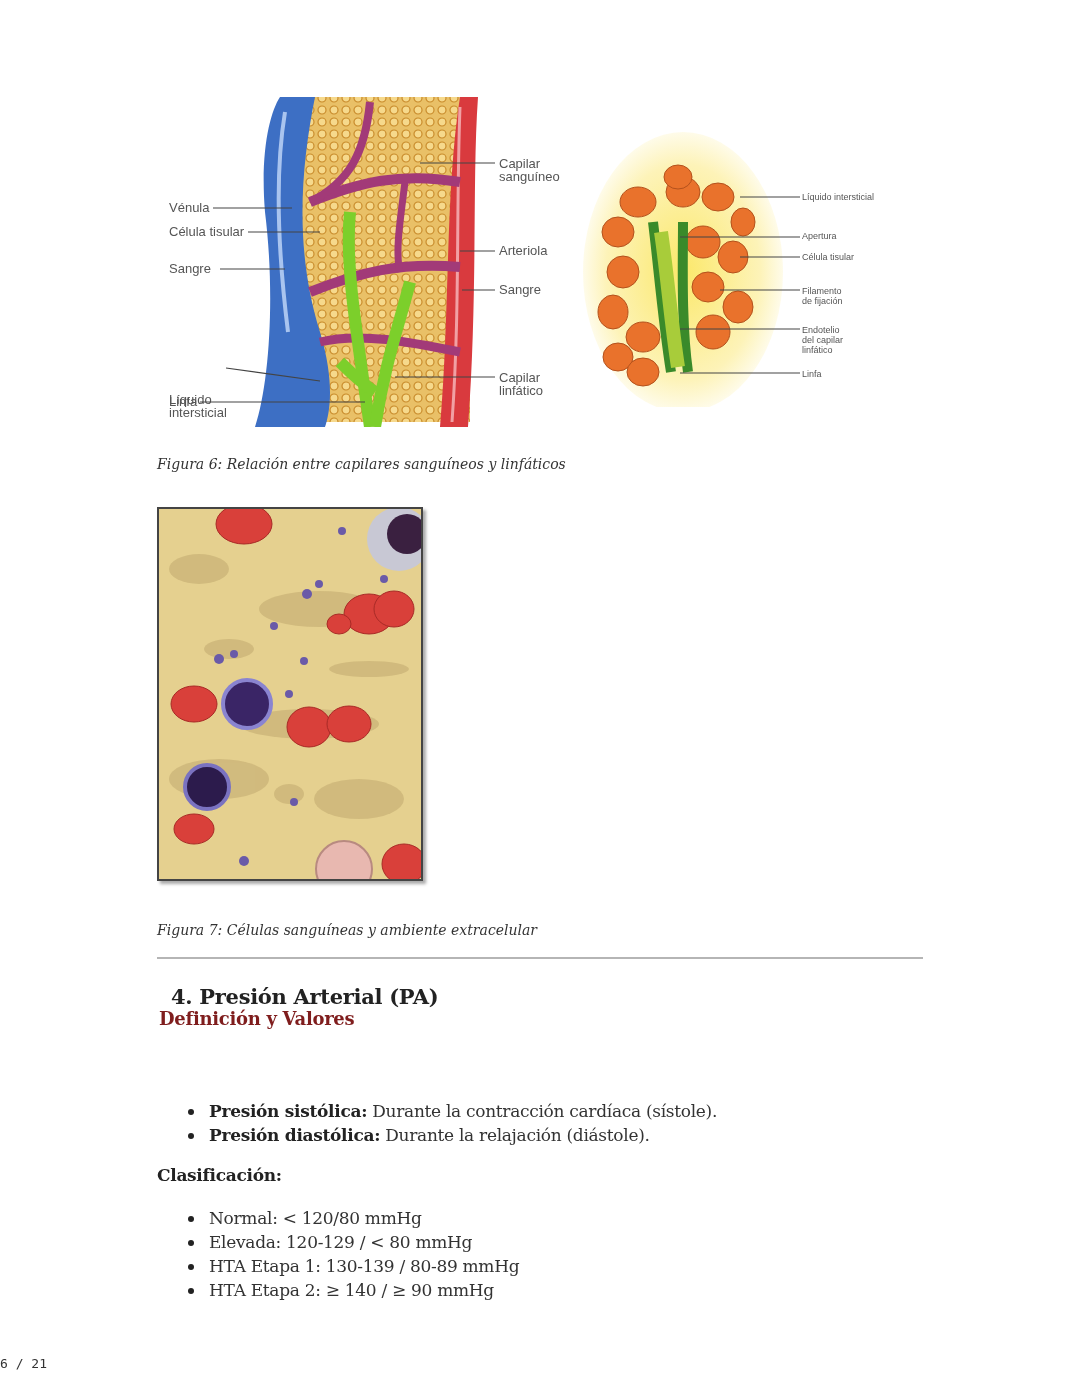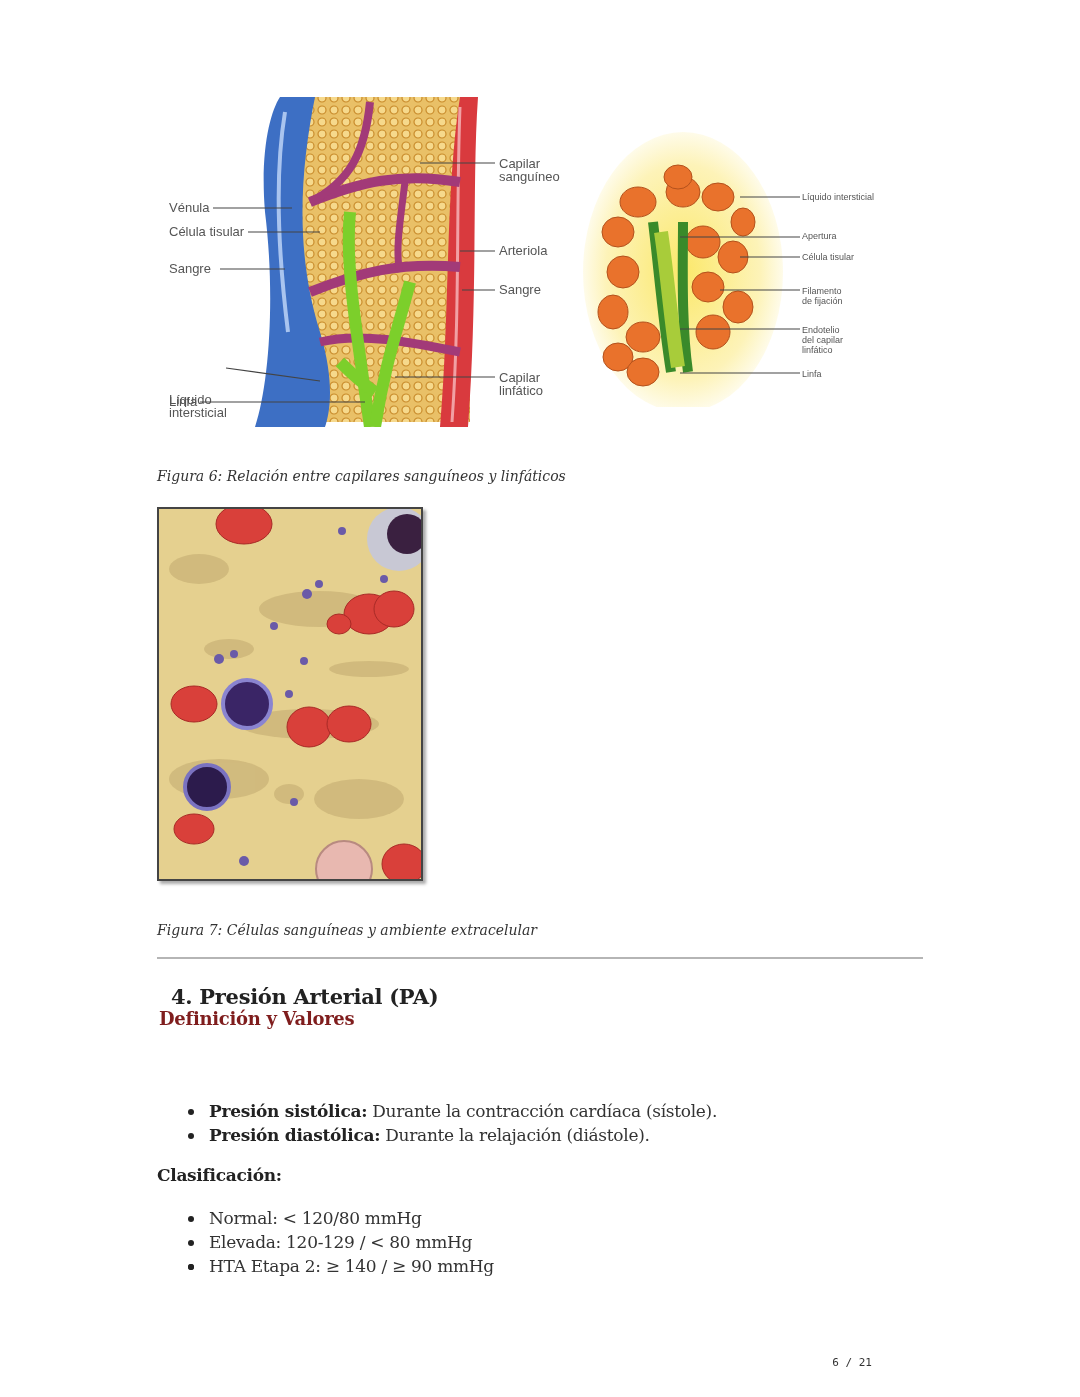--- a/index.html
+++ b/index.html
@@ -11,21 +11,21 @@
     .caption { position: absolute; left: 157px; font-style: italic; font-size: 14px; color: #333; font-family: "DejaVu Serif", serif; }
     .rule { position: absolute; left: 157px; width: 766px; top: 957px; height: 2px; background: #b5b5b5; }
     h2.section { position: absolute; left: 159px; top: 972px; margin: 12px; font-size: 21px; font-weight: bold; color: #222; font-family: "DejaVu Serif", serif; letter-spacing: -0.3px; }
     h3.sub { position: absolute; left: 159px; top: 1008px; margin: 0; font-size: 18px; font-weight: bold; color: #7f1d1d; font-family: "DejaVu Serif", serif; letter-spacing: -0.3px; }
     .para { position: absolute; left: 157px; top: 1035px; width: 740px; margin: 0; font-size: 17px; line-height: 24px; color: #333; letter-spacing: -0.3px; }
     ul.list { position: absolute; left: 157px; margin: 0; padding: 0; list-style: none; }
     ul.list li { position: relative; padding-left: 52px; font-size: 17px; line-height: 24px; color: #333; letter-spacing: -0.3px; }
     ul.list li .bullet { position: absolute; left: 31px; top: 10px; width: 6px; height: 6px; border-radius: 50%; background: #222; }
     .bold { font-weight: bold; color: #222; }
     .classif { position: absolute; left: 157px; top: 1165px; margin: 0; font-size: 17px; font-weight: bold; color: #222; letter-spacing: -0.3px; }
-    .pagenum { position: absolute; top: 1356px; left: 0; width: 872px; text-align: right; font-family: "DejaVu Sans Mono", monospace; font-size: 11px; color: #333; }
+    .pagenum { position: absolute; top: 1356px; left: 0; width: 872px; text-align: left; font-family: "DejaVu Sans Mono", monospace; font-size: 13px; color: #333; }
   </style>
 </head>
 <body>
 
 <div class="page">
 
   <div class="fig" style="left:160px; top:92px; width:415px; height:335px;">
     <svg width="415" height="335" viewBox="0 0 415 335">
       <defs>
         <pattern id="cells" width="12" height="12" patternUnits="userSpaceOnUse">
@@ -120,21 +120,21 @@
       <line x1="395" y1="377" x2="495" y2="377"></line>
       <line x1="740" y1="197" x2="800" y2="197"></line>
       <line x1="680" y1="237" x2="800" y2="237"></line>
       <line x1="740" y1="257" x2="800" y2="257"></line>
       <line x1="720" y1="290" x2="800" y2="290"></line>
       <line x1="680" y1="329" x2="800" y2="329"></line>
       <line x1="680" y1="373" x2="800" y2="373"></line>
     </g>
   </svg>
 
-  <div class="caption" style="top:468px;">Figura 6: Relación entre capilares sanguíneos y linfáticos</div>
+  <div class="caption" style="top:456px;">Figura 6: Relación entre capilares sanguíneos y linfáticos</div>
 
   <div class="fig" style="left:157px; top:507px; width:262px; height:370px; border:2px solid #444; box-shadow: 3px 3px 3px #aaa; background:#e8d59a; overflow:hidden;">
     <svg width="262" height="370" viewBox="0 0 262 370">
       <rect width="262" height="370" fill="#e5d08f"></rect>
       <g fill="#c9b276" opacity="0.7">
         <ellipse cx="40" cy="60" rx="30" ry="15"></ellipse>
           <ellipse cx="160" cy="100" rx="60" ry="18"></ellipse>
         <ellipse cx="70" cy="140" rx="25" ry="10"></ellipse>
           <ellipse cx="210" cy="160" rx="40" ry="8"></ellipse>
         <ellipse cx="60" cy="270" rx="50" ry="20"></ellipse>
@@ -190,18 +190,18 @@
       <span class="bullet"></span>
       <span class="bold">Presión diastólica:</span><span> Durante la relajación (diástole).</span>
     </li>
   </ul>
 
   <p class="classif">Clasificación:</p>
 
   <ul class="list" style="top:1206px;">
     <li><span class="bullet"></span><span>Normal: &lt; 120/80 mmHg</span></li>
     <li><span class="bullet"></span><span>Elevada: 120-129 / &lt; 80 mmHg</span></li>
-    <li><span class="bullet"></span></li>
+    <li><span class="bullet"></span><span>HTA Etapa 1: 130-139 / 80-89 mmHg</span></li>
     <li><span class="bullet"></span><span>HTA Etapa 2: ≥ 140 / ≥ 90 mmHg</span></li>
   </ul>
 
   <div class="pagenum">6 / 21</div>
 </div>
 
 </body></html>

